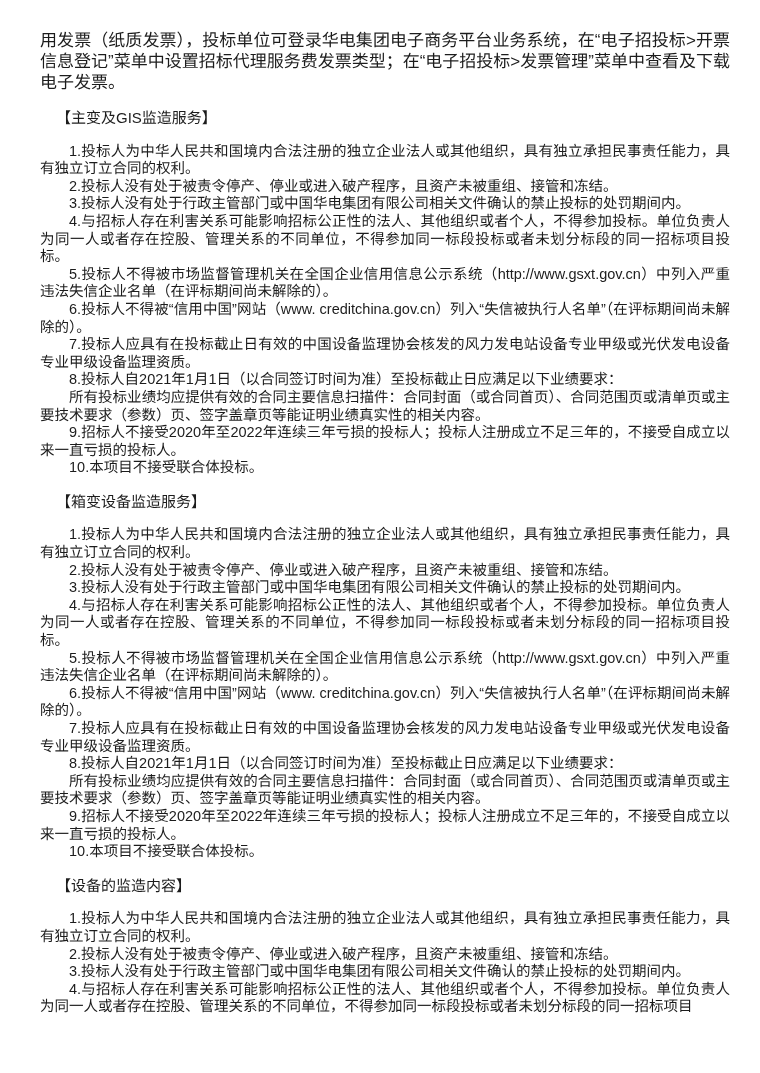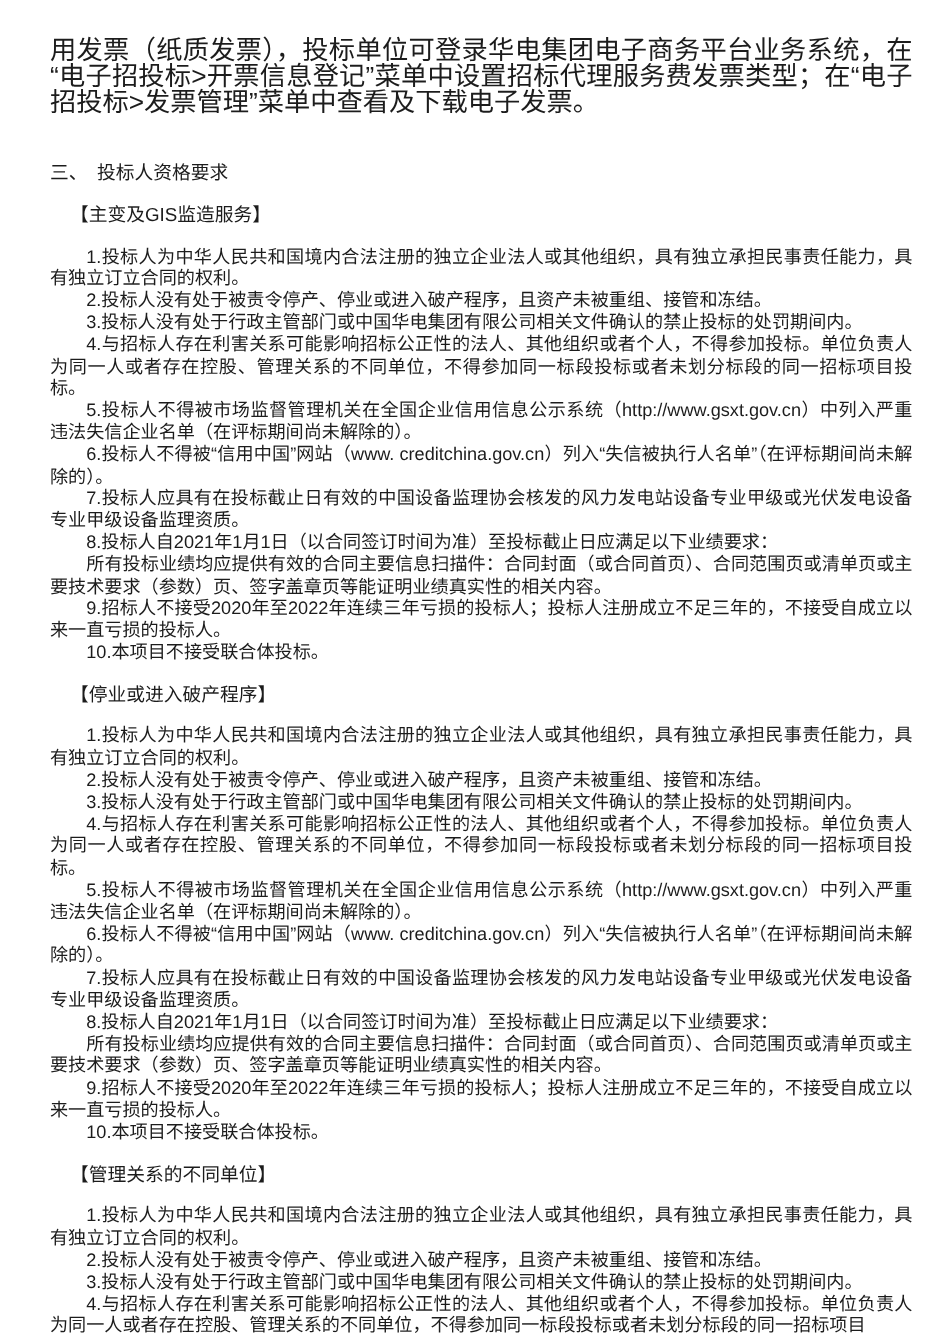--- a/index.html
+++ b/index.html
@@ -14,21 +14,21 @@
     font-family: "Liberation Sans", sans-serif;
     color: #1c1c1c;
   }
   .doc {
     box-sizing: border-box;
     width: 760px;
     padding: 30px 30px 0 40px;
   }
   .intro {
     margin: 0;
-    font-size: 21px;
+    font-size: 17px;
     line-height: 21px;
     text-align: justify;
   }
   .heading {
     margin: 37px 0 8px 0;
     font-size: 15px;
     font-weight: normal;
     line-height: 18px;
   }
   .sec-title {
@@ -44,53 +44,52 @@
     text-align: justify;
   }
 </style>
 </head>
 <body>
 
 <div class="doc">
 
   <p class="intro">用发票（纸质发票），投标单位可登录华电集团电子商务平台业务系统，在“电子招投标&gt;开票信息登记”菜单中设置招标代理服务费发票类型；在“电子招投标&gt;发票管理”菜单中查看及下载电子发票。</p>
 
-  <h3 class="heading">三、　投标人资格要求</h3>
 
   <section>
     <p class="sec-title">【主变及GIS监造服务】</p>
     <p class="item">1.投标人为中华人民共和国境内合法注册的独立企业法人或其他组织，具有独立承担民事责任能力，具有独立订立合同的权利。</p>
     <p class="item">2.投标人没有处于被责令停产、停业或进入破产程序，且资产未被重组、接管和冻结。</p>
     <p class="item">3.投标人没有处于行政主管部门或中国华电集团有限公司相关文件确认的禁止投标的处罚期间内。</p>
     <p class="item">4.与招标人存在利害关系可能影响招标公正性的法人、其他组织或者个人，不得参加投标。单位负责人为同一人或者存在控股、管理关系的不同单位，不得参加同一标段投标或者未划分标段的同一招标项目投标。</p>
     <p class="item">5.投标人不得被市场监督管理机关在全国企业信用信息公示系统（http://www.gsxt.gov.cn）中列入严重违法失信企业名单（在评标期间尚未解除的）。</p>
     <p class="item">6.投标人不得被“信用中国”网站（www.  creditchina.gov.cn）列入“失信被执行人名单”（在评标期间尚未解除的）。</p>
     <p class="item">7.投标人应具有在投标截止日有效的中国设备监理协会核发的风力发电站设备专业甲级或光伏发电设备专业甲级设备监理资质。</p>
     <p class="item">8.投标人自2021年1月1日（以合同签订时间为准）至投标截止日应满足以下业绩要求：</p>
     <p class="item">所有投标业绩均应提供有效的合同主要信息扫描件：合同封面（或合同首页）、合同范围页或清单页或主要技术要求（参数）页、签字盖章页等能证明业绩真实性的相关内容。</p>
     <p class="item">9.招标人不接受2020年至2022年连续三年亏损的投标人；投标人注册成立不足三年的，不接受自成立以来一直亏损的投标人。</p>
     <p class="item">10.本项目不接受联合体投标。</p>
   </section>
 
   <section>
-    <p class="sec-title">【停业或进入破产程序】</p>
+    <p class="sec-title">【箱变设备监造服务】</p>
     <p class="item">1.投标人为中华人民共和国境内合法注册的独立企业法人或其他组织，具有独立承担民事责任能力，具有独立订立合同的权利。</p>
     <p class="item">2.投标人没有处于被责令停产、停业或进入破产程序，且资产未被重组、接管和冻结。</p>
     <p class="item">3.投标人没有处于行政主管部门或中国华电集团有限公司相关文件确认的禁止投标的处罚期间内。</p>
     <p class="item">4.与招标人存在利害关系可能影响招标公正性的法人、其他组织或者个人，不得参加投标。单位负责人为同一人或者存在控股、管理关系的不同单位，不得参加同一标段投标或者未划分标段的同一招标项目投标。</p>
     <p class="item">5.投标人不得被市场监督管理机关在全国企业信用信息公示系统（http://www.gsxt.gov.cn）中列入严重违法失信企业名单（在评标期间尚未解除的）。</p>
     <p class="item">6.投标人不得被“信用中国”网站（www.  creditchina.gov.cn）列入“失信被执行人名单”（在评标期间尚未解除的）。</p>
     <p class="item">7.投标人应具有在投标截止日有效的中国设备监理协会核发的风力发电站设备专业甲级或光伏发电设备专业甲级设备监理资质。</p>
     <p class="item">8.投标人自2021年1月1日（以合同签订时间为准）至投标截止日应满足以下业绩要求：</p>
     <p class="item">所有投标业绩均应提供有效的合同主要信息扫描件：合同封面（或合同首页）、合同范围页或清单页或主要技术要求（参数）页、签字盖章页等能证明业绩真实性的相关内容。</p>
     <p class="item">9.招标人不接受2020年至2022年连续三年亏损的投标人；投标人注册成立不足三年的，不接受自成立以来一直亏损的投标人。</p>
     <p class="item">10.本项目不接受联合体投标。</p>
   </section>
 
   <section>
-    <p class="sec-title">【管理关系的不同单位】</p>
+    <p class="sec-title">【设备的监造内容】</p>
     <p class="item">1.投标人为中华人民共和国境内合法注册的独立企业法人或其他组织，具有独立承担民事责任能力，具有独立订立合同的权利。</p>
     <p class="item">2.投标人没有处于被责令停产、停业或进入破产程序，且资产未被重组、接管和冻结。</p>
     <p class="item">3.投标人没有处于行政主管部门或中国华电集团有限公司相关文件确认的禁止投标的处罚期间内。</p>
     <p class="item">4.与招标人存在利害关系可能影响招标公正性的法人、其他组织或者个人，不得参加投标。单位负责人为同一人或者存在控股、管理关系的不同单位，不得参加同一标段投标或者未划分标段的同一招标项目</p>
   </section>
 
 </div>
 
 </body></html>

